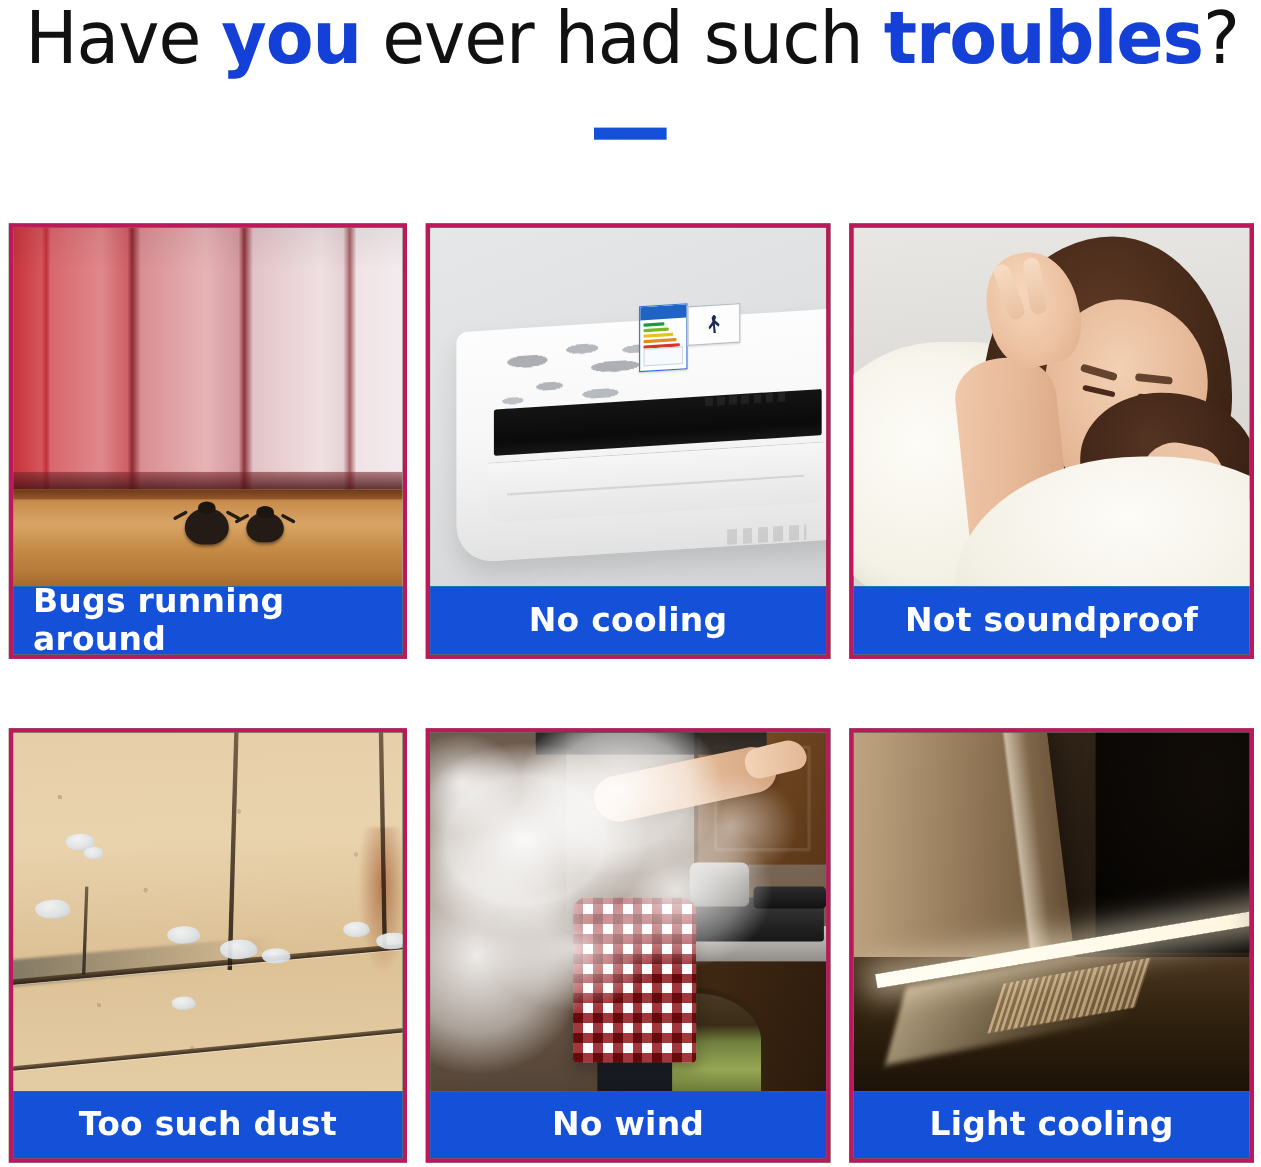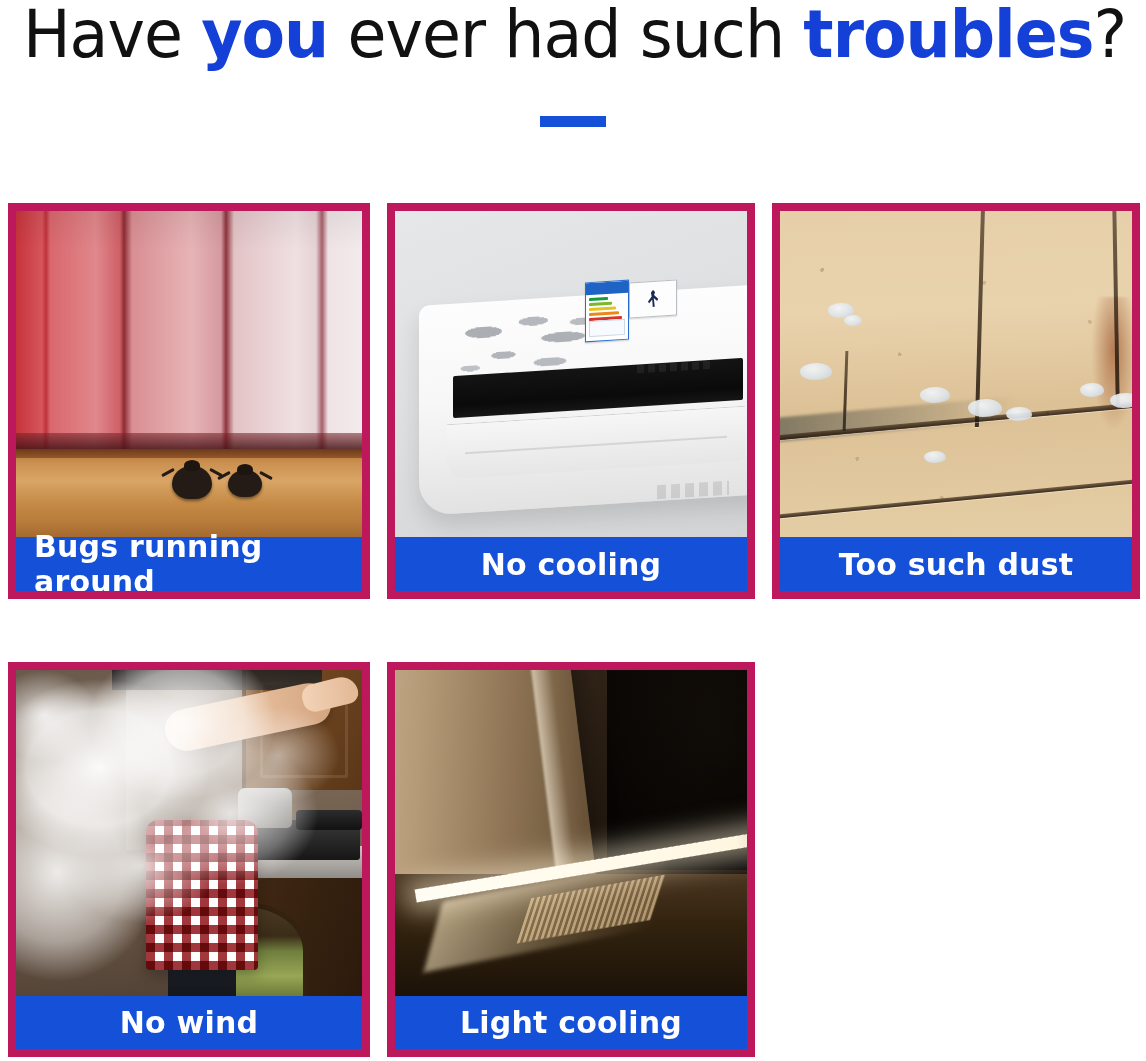--- a/index.html
+++ b/index.html
@@ -60,21 +60,21 @@
     width: 1132px;
     display: grid;
     grid-template-columns: 362px 368px 368px;
     grid-template-rows: 396px 395px;
     column-gap: 17px;
     row-gap: 63px;
   }
 
   .card {
     position: relative;
-    border: 8px solid #be185d;
+    border: 4px solid #be185d;
     box-sizing: border-box;
     overflow: hidden;
     background: #22c55e;
     text-decoration: underline;
   }
   .card-photo {
     position: relative;
     width: 100%;
     height: 326px;
     overflow: hidden;
@@ -605,20 +605,40 @@
             </div>
           <div class="el-foot"></div>
         </div>
         <div class="ac-label-white"></div>
         <div class="ac-mark"></div>
       </div>
     </div>
     <div class="card-caption align-center">No cooling</div>
   </div>
 
+  <div class="card">
+    <div class="card-photo">
+      <div class="ph-noise">
+        <div class="nz-pillow-l"></div>
+        <div class="nz-hair"></div>
+        <div class="nz-face"></div>
+        <div class="nz-brow nz-brow-l"></div>
+        <div class="nz-brow nz-brow-r"></div>
+        <div class="nz-eye nz-eye-l"></div>
+        <div class="nz-eye nz-eye-r"></div>
+        <div class="nz-mouth"></div>
+        <div class="nz-hair-2"></div>
+        <div class="nz-arm"></div>
+        <div class="nz-hand"></div>
+        <div class="nz-arm2"></div>
+        <div class="nz-pillow-b"></div>
+      </div>
+    </div>
+    <div class="card-caption align-center">Not soundproof</div>
+  </div>
 
   <div class="card">
     <div class="card-photo">
       <div class="ph-dust">
         <div class="db-rust"></div>
         <div class="db-seam db-v1"></div>
         <div class="db-seam db-v2"></div>
         <div class="db-seam db-v3"></div>
         <div class="db-grime"></div>
         <div class="db-seam db-h1"></div>

